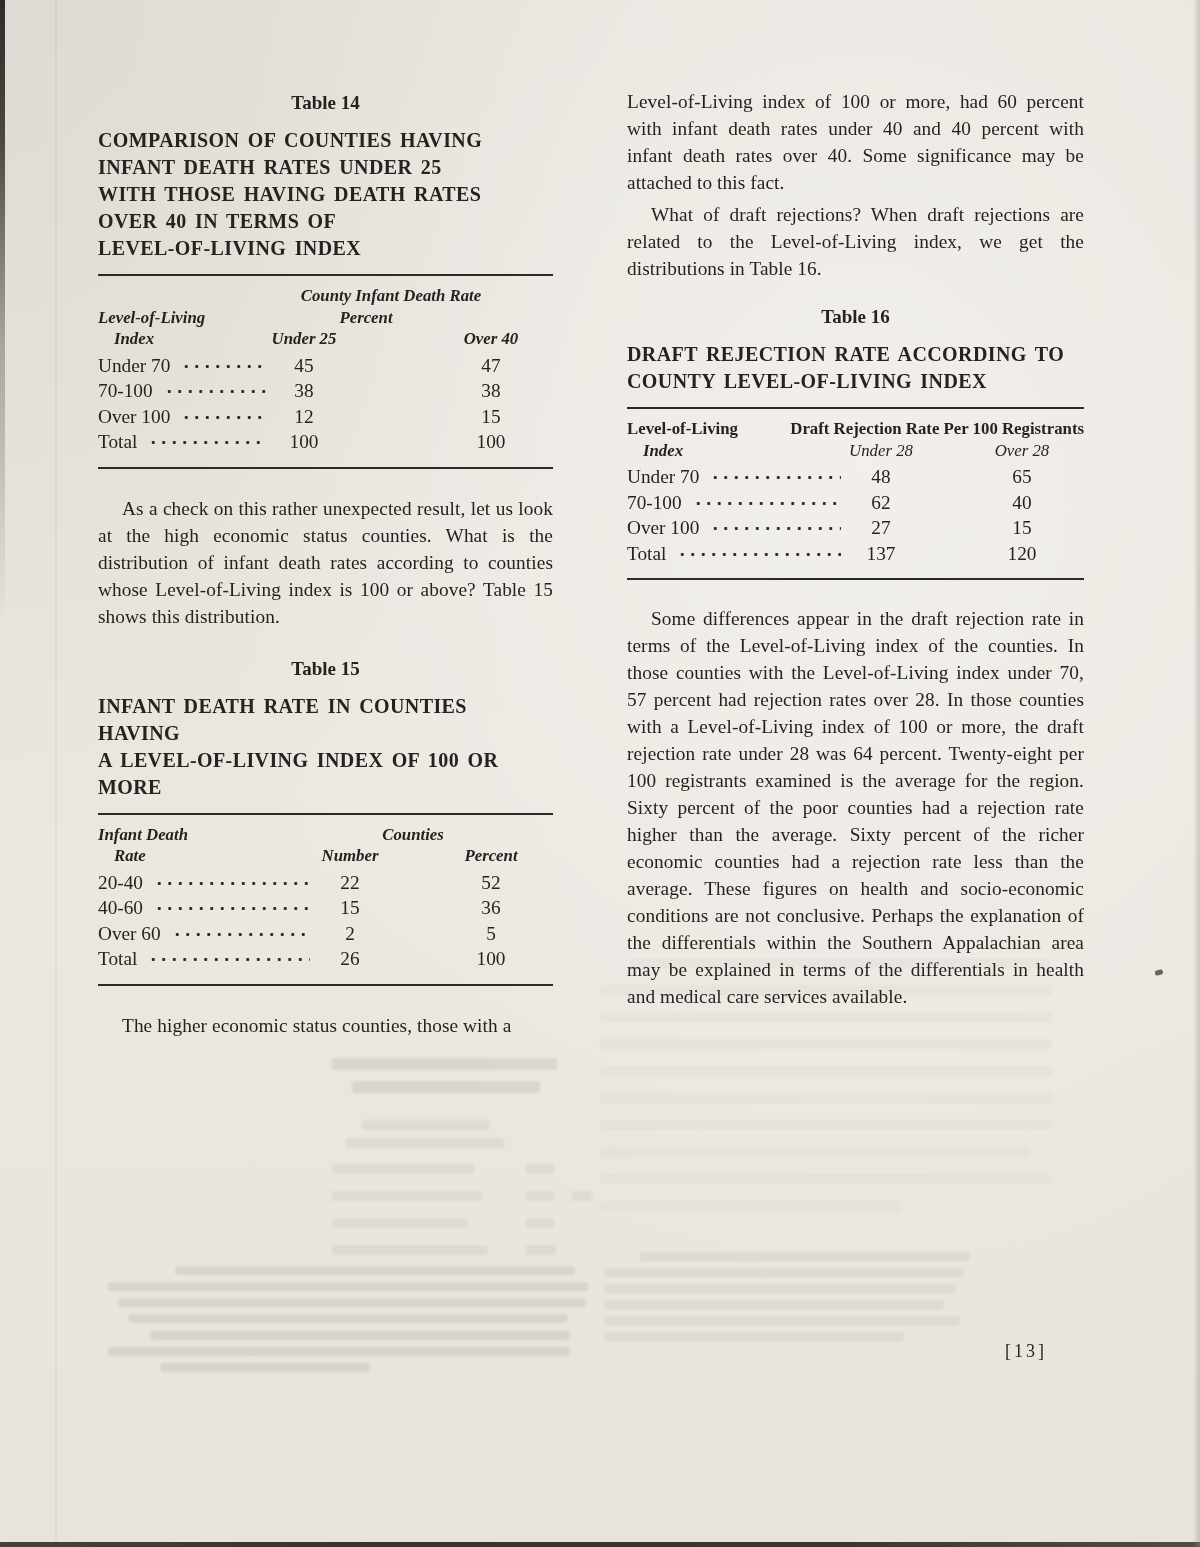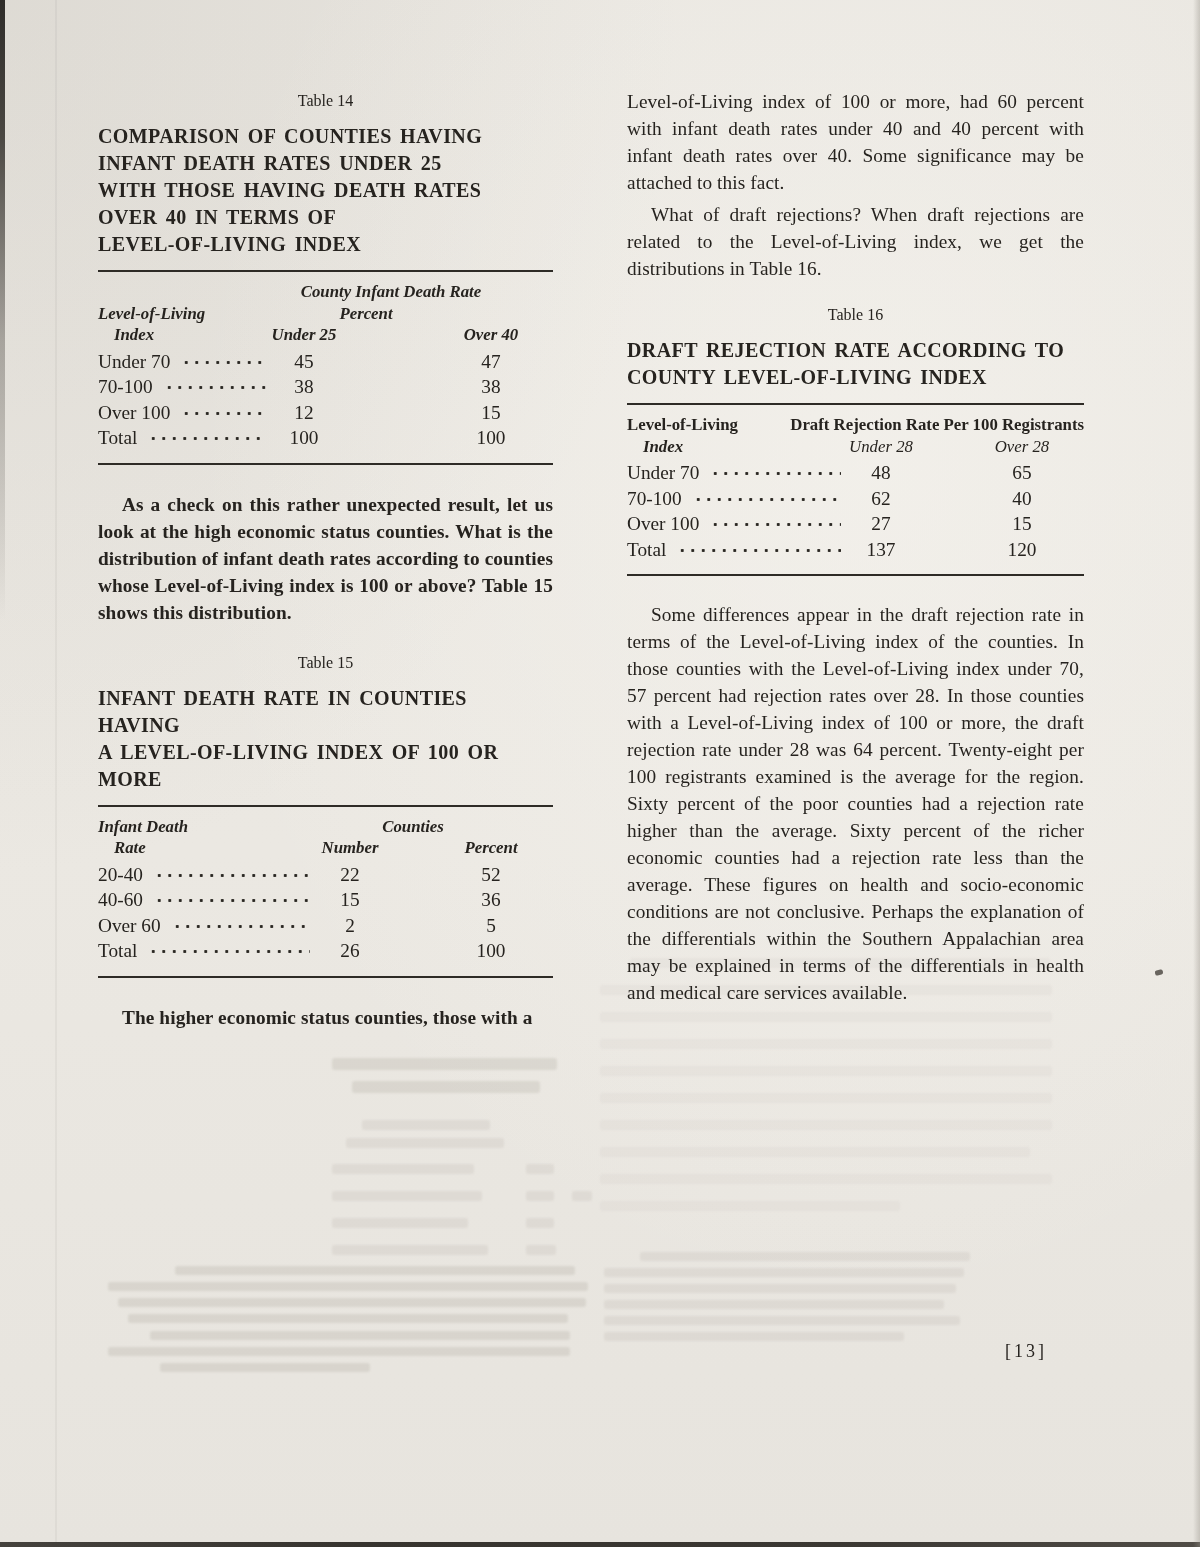--- a/index.html
+++ b/index.html
@@ -38,24 +38,24 @@
   
   .col { position:absolute; top:88px; }
   #col-left  { left:98px;  width:455px; }
   #col-right { left:627px; width:457px; }
 
   p.body-text {
     margin:0; font-size:19.3px; line-height:27px; text-align:justify;
     letter-spacing:0.1px;
   }
   p.indent { text-indent:24px; }
-  p.space-above { margin-top:26px;font-weight:bold; }
+  p.space-above { margin-top:26px; }
 
   
-  .tcaption { font-size:16px; font-weight:normal; text-align:center; margin:4px 0 0 0; }
+  .tcaption { font-size:19px; font-weight:bold; text-align:center; margin:4px 0 0 0; }
   .ttitle {
     font-size:20px; font-weight:bold; text-align:left; white-space:pre-line;
     line-height:27px; letter-spacing:0.4px; word-spacing:3px; margin:13px 0 0 0;
   }
   .rule { border:none; border-top:2.2px solid #2e2b26; margin:0; }
   .rule.top { margin-top:12px; margin-bottom:9px; }
   .rule.bottom { margin-top:12px; }
 
   .grid { display:grid; align-items:baseline; }
   .t14 .grid { grid-template-columns:1fr 70px 104px 96px 14px; }

